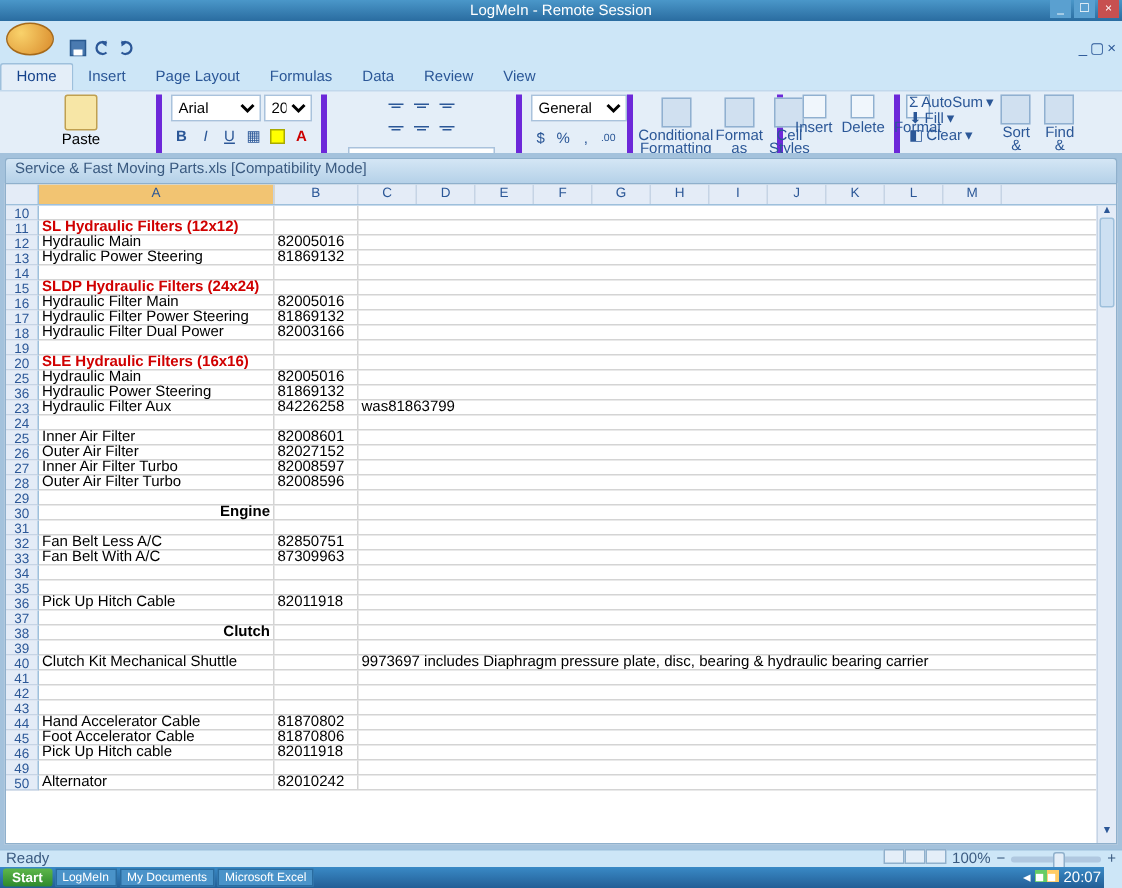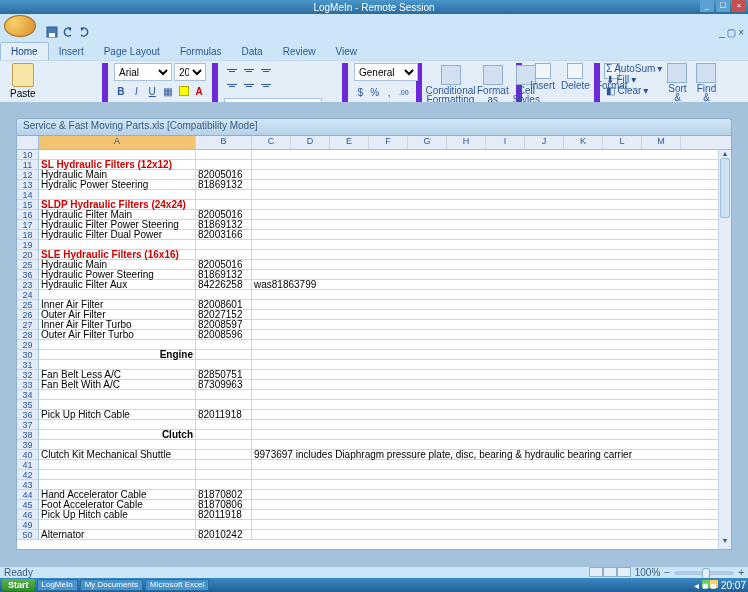--- a/index.html
+++ b/index.html
@@ -16,23 +16,23 @@
 .rb-top { height:24px; display:flex; align-items:flex-end; }
 .office-btn { width:32px; height:22px; margin:1px 4px; background:radial-gradient(circle at 30% 30%,#f9d26b,#d98a2b); border-radius:50%; border:1px solid #a66a1a; }
 .qat { display:flex; gap:4px; align-items:center; padding:0 6px; }
 .qat span { width:12px; height:12px; display:inline-block; }
 .tabs { display:flex; align-items:flex-end; height:20px; margin-top:2px; }
 .tab { padding:3px 10px; color:#2b5797; font-size:10px; cursor:default; }
 .tab.active { background:#e4eef8; border:1px solid #9ec0dc; border-bottom:none; color:#15428b; border-radius:2px 2px 0 0; }
 
 
 .rb-body { background:#e4eef8; height:64px; border-top:1px solid #c2d8ec; display:flex; padding:2px 4px; }
-.grp { border-right:6px solid #6d28d9; padding:0 6px; display:flex; flex-direction:column; justify-content:space-between; }
+.grp { border-right:4px solid #6d28d9; padding:0 6px; display:flex; flex-direction:column; justify-content:space-between; }
 .grp-lbl { text-align:center; color:#5a7aa0; font-size:9px; padding:1px 0; }
-.grp-ctrls { display:flex; gap:3px; align-items:center; flex-wrap:wrap; }
+.grp-ctrls { display:flex; gap:3px; align-items:center; flex-wrap:wrap;flex-direction:column; }
 .paste { display:flex; flex-direction:column; align-items:center; gap:1px; }
 .paste-icon { width:22px; height:24px; background:#f7e6a6; border:1px solid #c0a050; border-radius:2px; }
 .clip-col { display:flex; flex-direction:column; gap:0; font-size:8px;}
 .clip-col div { display:flex; align-items:center; gap:2px; color:#2b5797; line-height:12px; white-space:nowrap;}
 .ico { width:11px; height:11px; display:inline-block; }
 select.rb-sel { font-size:10px; height:18px; border:1px solid #a9c2dc; background:#fff; }
 .btn-ghost { width:18px; height:18px; border:1px solid transparent; background:none; display:flex; align-items:center; justify-content:center; color:#2b5797; }
 .font-row { display:flex; gap:2px; align-items:center; }
 .font-row2 { display:flex; gap:2px; margin-top:1px; align-items:center;}
 .align-grid { display:grid; grid-template-columns:repeat(3,16px); gap:1px; }
@@ -50,21 +50,21 @@
 .edit-col div { display:flex; align-items:center; gap:2px; line-height:11px; white-space:nowrap;}
 
 
 .fbar { height:20px; background:#e4eef8; border-bottom:1px solid #9ec0dc; display:flex; align-items:center; }
 .namebox { width:80px; height:18px; border:1px solid #a9c2dc; background:#fff; margin-left:3px; padding:0 4px; line-height:16px; font-size:10px;}
 .fx { margin:0 6px; font-style:italic; color:#555; font-size:10px;}
 .formula-input { flex:1; height:18px; border:1px solid #a9c2dc; background:#fff; padding:0 4px; line-height:16px; color:#000;}
 .fbar-exp { width:16px; text-align:center; color:#2b5797;}
 
 
-.doc-area { position:absolute; top:102px; left:0; right:0; bottom:26px; background:#a4c2dc; padding:16px; }
+.doc-area { position:absolute; top:102px; left:0; right:0; bottom:26px; background:#a4c2dc; padding:3px; }
 .doc-title { height:17px; background:linear-gradient(#d4e6f5,#b5d1e8); border:1px solid #8fb0cc; border-bottom:none; font-size:10px; color:#3a5a80; padding:1px 6px; border-radius:3px 3px 0 0;}
 .sheet-wrap { position:relative; background:#fff; border:1px solid #8fb0cc; height:calc(100% - 17px); overflow:hidden; }
 .cols { display:flex; background:#e4ecf7; border-bottom:1px solid #9ec0dc; height:14px; position:relative;}
 .rowhdr { width:22px; background:#e4ecf7; border-right:1px solid #9ec0dc; text-align:center; color:#2b5797; font-size:9px;}
 .colhdr { border-right:1px solid #c6d4e5; text-align:center; color:#2b5797; font-size:9px;}
 .colA { width:157px; } .colB { width:56px; } .colOther{ width:39px; }
 .colA.sel { background:#f2c472; }
 
 .rows-vp { position:absolute; top:14px; left:0; right:13px; bottom:0; overflow:hidden; }
 .row { display:flex; height:10px; border-bottom:1px solid #d4d4d4; font-size:9px; color:#000; line-height:10px;}
@@ -81,21 +81,21 @@
 .vscroll .arr.up{ top:0;} .vscroll .arr.dn{ bottom:0;}
 
 
 .status { position:absolute; bottom:14px; left:0; right:0; height:12px; background:#cde6f7; border-top:1px solid #9ec0dc; display:flex; align-items:center; justify-content:space-between; padding:0 4px; font-size:9px; color:#3a5a80;}
 .status-right { display:flex; gap:4px; align-items:center;}
 .viewbtns span { width:14px; height:10px; display:inline-block; border:1px solid #8fb0cc; background:#e4eef8;}
 .zoom-slider { width:60px; height:4px; background:#b0c8e0; position:relative; border-radius:2px;}
 .zoom-slider::after { content:''; position:absolute; left:28px; top:-3px; width:6px; height:10px; background:#e4eef8; border:1px solid #8fb0cc; border-radius:2px;}
 
 
-.taskbar { position:absolute; bottom:0; left:0; right:0; height:14px; background:linear-gradient(#3a8ac6,#225e96); display:flex; align-items:center; justify-content:space-between; padding:0 2px;}
+.taskbar { position:absolute; bottom:0; left:0; right:12px; height:14px; background:linear-gradient(#3a8ac6,#225e96); display:flex; align-items:center; justify-content:space-between; padding:0 2px;}
 .taskbar-left { display:flex; gap:2px; align-items:center;}
 .start { background:linear-gradient(#5eb64a,#2e8a2c); color:#fff; padding:0 6px; height:12px; line-height:12px; border-radius:2px; font-weight:bold; font-size:9px;}
 .task-item { background:#4a93c9; color:#fff; padding:0 4px; height:12px; line-height:12px; border:1px solid #2a6ca0; font-size:8px; display:flex; align-items:center; gap:2px;}
 .tray { color:#fff; font-size:8px; display:flex; gap:3px; align-items:center;}
 .tray-icons span { width:8px; height:8px; display:inline-block;}
 svg { display:block; }
 </style>
 </head>
 <body>
 

